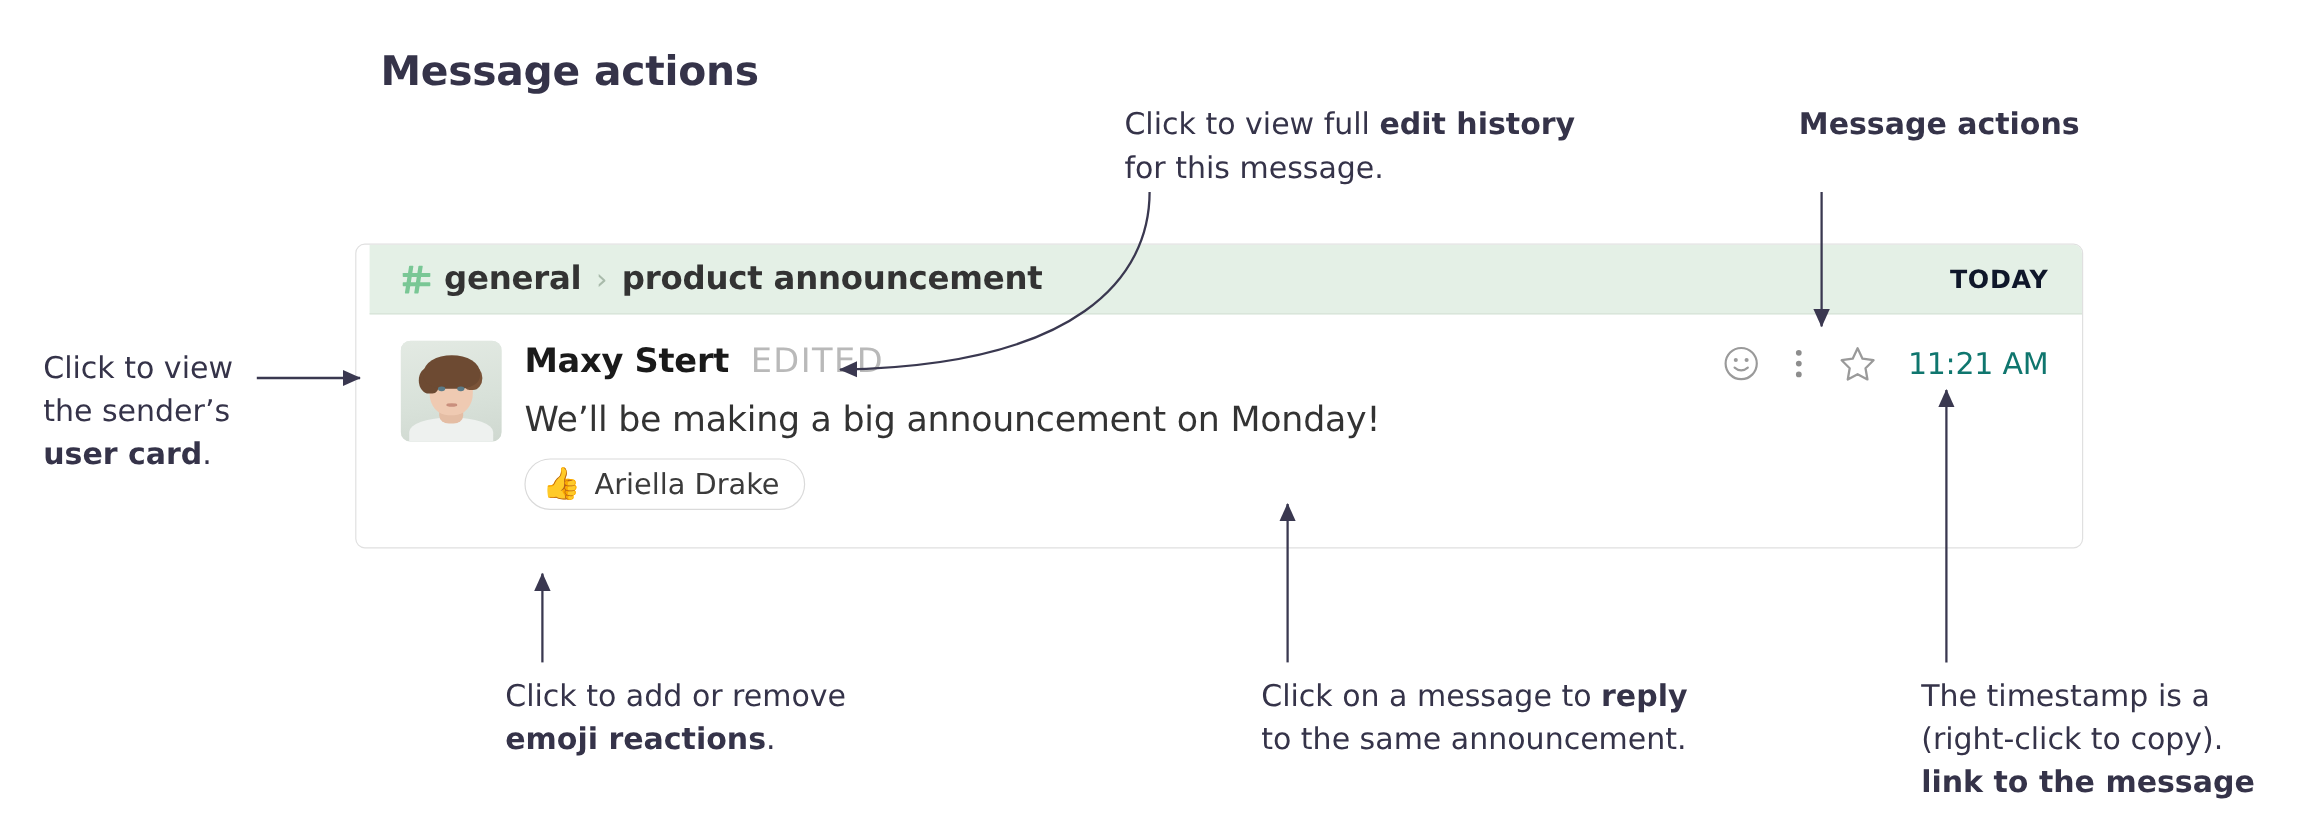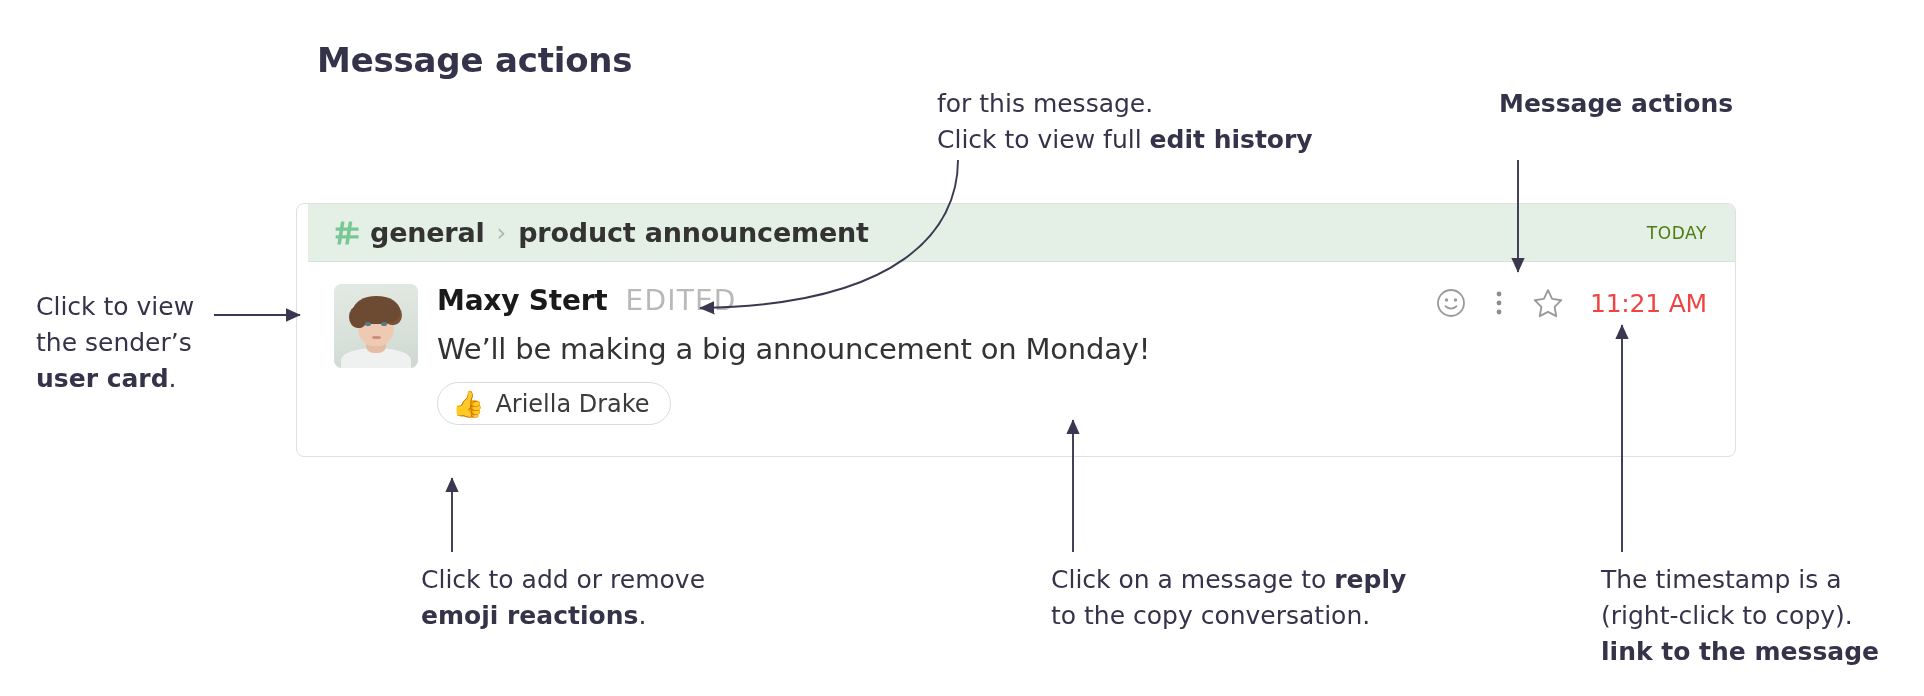--- a/index.html
+++ b/index.html
@@ -98,24 +98,24 @@
     line-height: 1;
   }
   .topic-name {
     font-size: 27px;
     font-weight: 700;
     color: #333333;
     letter-spacing: -0.2px;
   }
   .today-label {
     margin-left: auto;
-    font-size: 17px;
+    font-size: 21px;
     letter-spacing: 0.6px;
-    color: #4d7c0f;
-    font-weight: 400;
+    color: #0f172a;
+    font-weight: 700;
   }
 
   .msg-body {
     display: flex;
     padding: 22px 28px 0 26px;
     box-sizing: border-box;
     position: relative;
   }
   .avatar {
     width: 84px;
@@ -203,53 +203,53 @@
     height: 30px;
     margin-left: 24px;
     display: block;
   }
   .act-icon.first { margin-left: 0; }
   .act-dots { width: 10px; height: 30px; margin-left: 28px; display:block; }
   .act-star { width: 32px; height: 32px; margin-left: 28px; display: block; }
   .timestamp {
     margin-left: 26px;
     font-size: 25px;
-    color: #ef4444;
+    color: #0f766e;
     letter-spacing: -0.2px;
     white-space: nowrap;
   }
 </style>
 </head>
 <body>
 
 <div class="page-title">Message actions</div>
 
 <div class="annot annot-edit-history">
+  <div><span>Click to view full </span><b>edit history</b></div>
   <div>for this message.</div>
-  <div><span>Click to view full </span><b>edit history</b></div>
 </div>
 
 <div class="annot annot-actions-menu">
   <div><b>Message actions</b></div>
 </div>
 
 <div class="annot annot-user-card">
   <div>Click to view</div>
   <div>the sender’s</div>
   <div><b>user card</b><span>.</span></div>
 </div>
 
 <div class="annot annot-emoji">
   <div>Click to add or remove</div>
   <div><b>emoji reactions</b><span>.</span></div>
 </div>
 
 <div class="annot annot-reply">
   <div><span>Click on a message to </span><b>reply</b></div>
-  <div>to the copy conversation.</div>
+  <div>to the same announcement.</div>
 </div>
 
 <div class="annot annot-timestamp">
   <div>The timestamp is a</div>
   <div>(right-click to copy).</div>
   <div><b>link to the message</b></div>
 </div>
 
 <div class="card">
 

